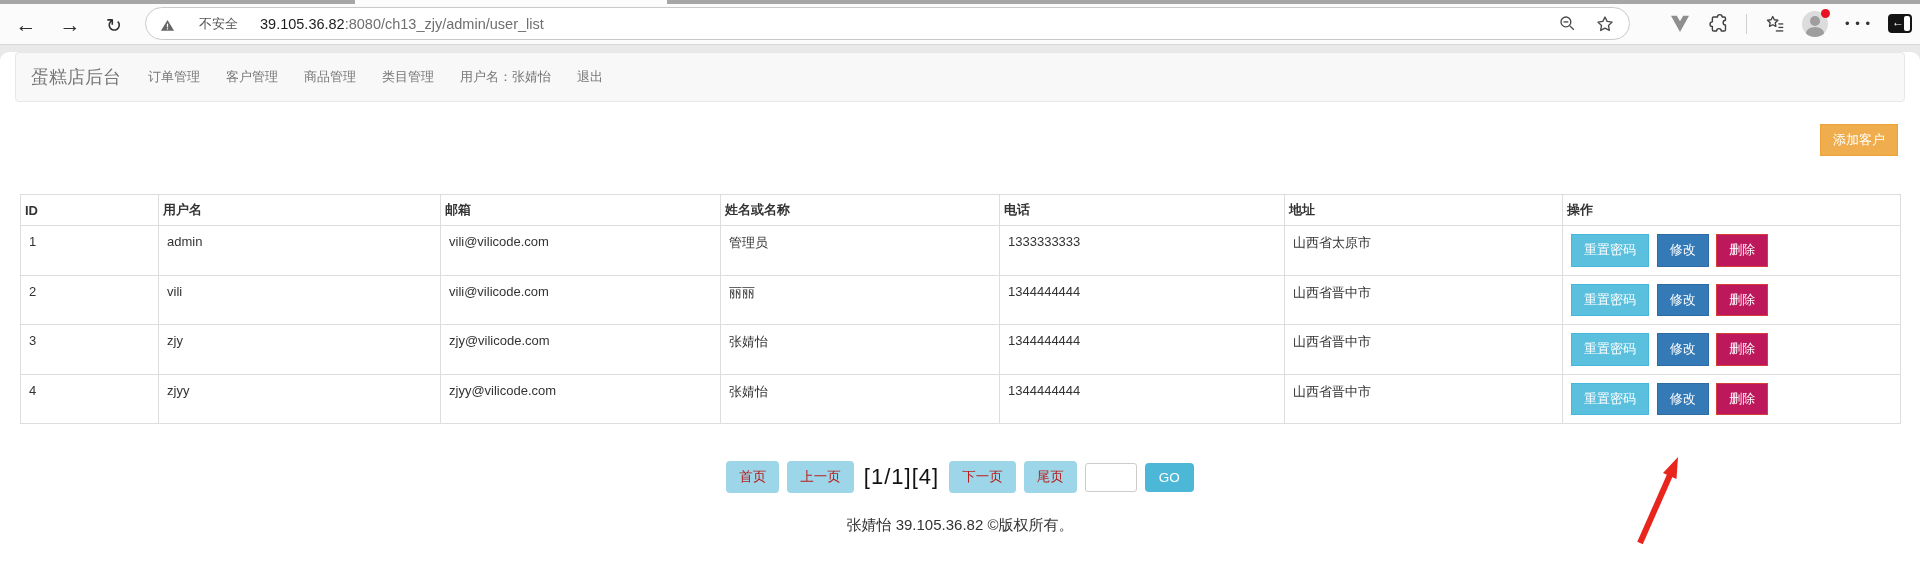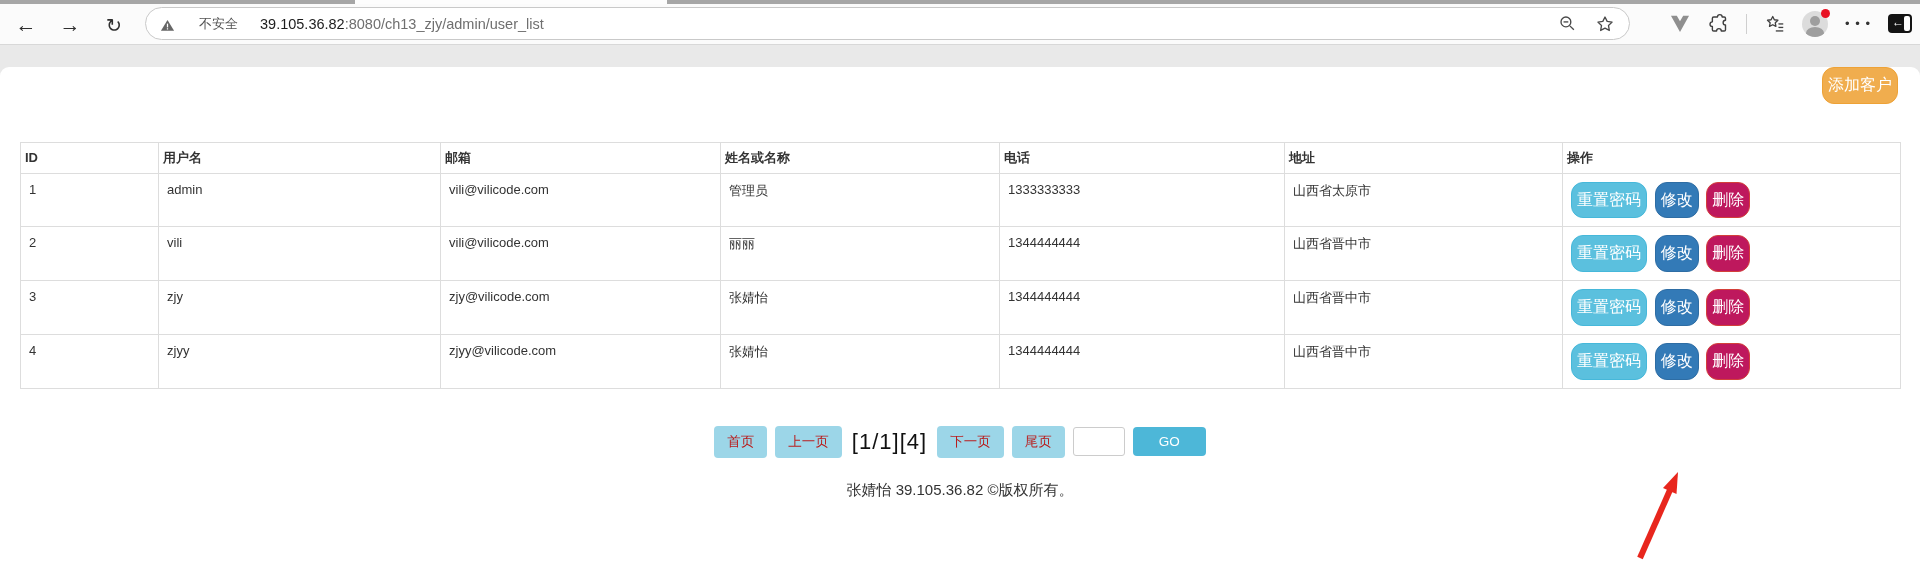--- a/index.html
+++ b/index.html
@@ -36,39 +36,39 @@
 
   
   .page { position:relative; width:1920px; height:531px; background:#ffffff; border-radius:9px 9px 0 0; }
 
   .navbar { margin:7px 15px 0 15px; height:50px; background:#f8f8f8; border:1px solid #e7e7e7; border-radius:4px;
             display:flex; align-items:center; }
   .brand { font-size:18px; color:#777; padding:0 14px 0 15px; cursor:pointer; }
   .nav-item { font-size:13px; color:#777; padding:0 13px; cursor:pointer; }
 
   .actions-bar { margin:22px 22px 0 0; display:flex; justify-content:flex-end; }
-  .btn { display:inline-block; border:1px solid transparent; border-radius:12px; color:#fff; font-size:16px;
-         padding:6px 5px; line-height:1.42; text-align:center; cursor:pointer; white-space:nowrap; }
+  .btn { display:inline-block; border:1px solid transparent; border-radius:0; color:#fff; font-size:13px;
+         padding:6px 12px; line-height:1.42; text-align:center; cursor:pointer; white-space:nowrap; }
   .btn-warning { background:#f0ad4e; border-color:#eea236; }
   .btn-info    { background:#5bc0de; border-color:#46b8da; }
   .btn-primary { background:#337ab7; border-color:#2e6da4; }
   .btn-danger  { background:#be185d; border-color:#d43f3a; }
 
   table.user-table { margin:38px 20px 0 20px; width:1880px; border-collapse:collapse; table-layout:fixed; }
   .user-table th { border:1px solid #ddd; padding:6px 4px; height:18px; font-size:13px; font-weight:bold;
                    color:#333; text-align:left; vertical-align:middle; }
   .user-table td { border:1px solid #ddd; padding:8px; height:31px; font-size:13px; color:#333; vertical-align:top; }
   .user-table td.cell-actions { vertical-align:middle; }
   .cell-actions .btn { margin-right:4px; }
 
   .pager { margin-top:37px; display:flex; justify-content:center; align-items:center; gap:8px; }
   .pg-btn { background:#9cd6e8; color:#b91c1c; border-radius:4px; font-size:13.5px; padding:7px 13px; cursor:pointer; }
   .pg-info { font-size:22px; color:#111; margin:0 2px; letter-spacing:1px; }
   .pg-input { width:52px; height:29px; border:1px solid #ccc; border-radius:3px; background:#fff; }
-  .pg-go { background:#4db7d8; color:#fff; border-radius:4px; font-size:13.5px; padding:7px 26px; cursor:pointer; }
+  .pg-go { background:#4db7d8; color:#fff; border-radius:4px; font-size:13.5px; padding:7px 14px; cursor:pointer; }
 
   .copyright { margin-top:23px; text-align:center; font-size:15px; color:#333; }
 
   .annot { position:absolute; left:1600px; top:395px; width:140px; height:120px; pointer-events:none; z-index:9; }
 </style>
 </head>
 <body>
 
 <div class="chrome">
   <div class="tabstrip">
@@ -125,20 +125,29 @@
     <div class="more-dots">• • •</div>
     <div class="sidebar-ico">
         <span class="arr">←</span>
         <span class="panel"></span>
       </div>
   </div>
 </div>
 
 <div class="page">
 
+  <nav class="navbar">
+    <span class="brand">蛋糕店后台</span>
+    <span class="nav-item">订单管理</span>
+    <span class="nav-item">客户管理</span>
+    <span class="nav-item">商品管理</span>
+    <span class="nav-item">类目管理</span>
+    <span class="nav-item">用户名：张婧怡</span>
+    <span class="nav-item">退出</span>
+  </nav>
 
   <div class="actions-bar">
     <span class="btn btn-warning">添加客户</span>
   </div>
 
   <table class="user-table">
     <colgroup>
       <col style="width:138px">
         <col style="width:282px">
         <col style="width:280px">

